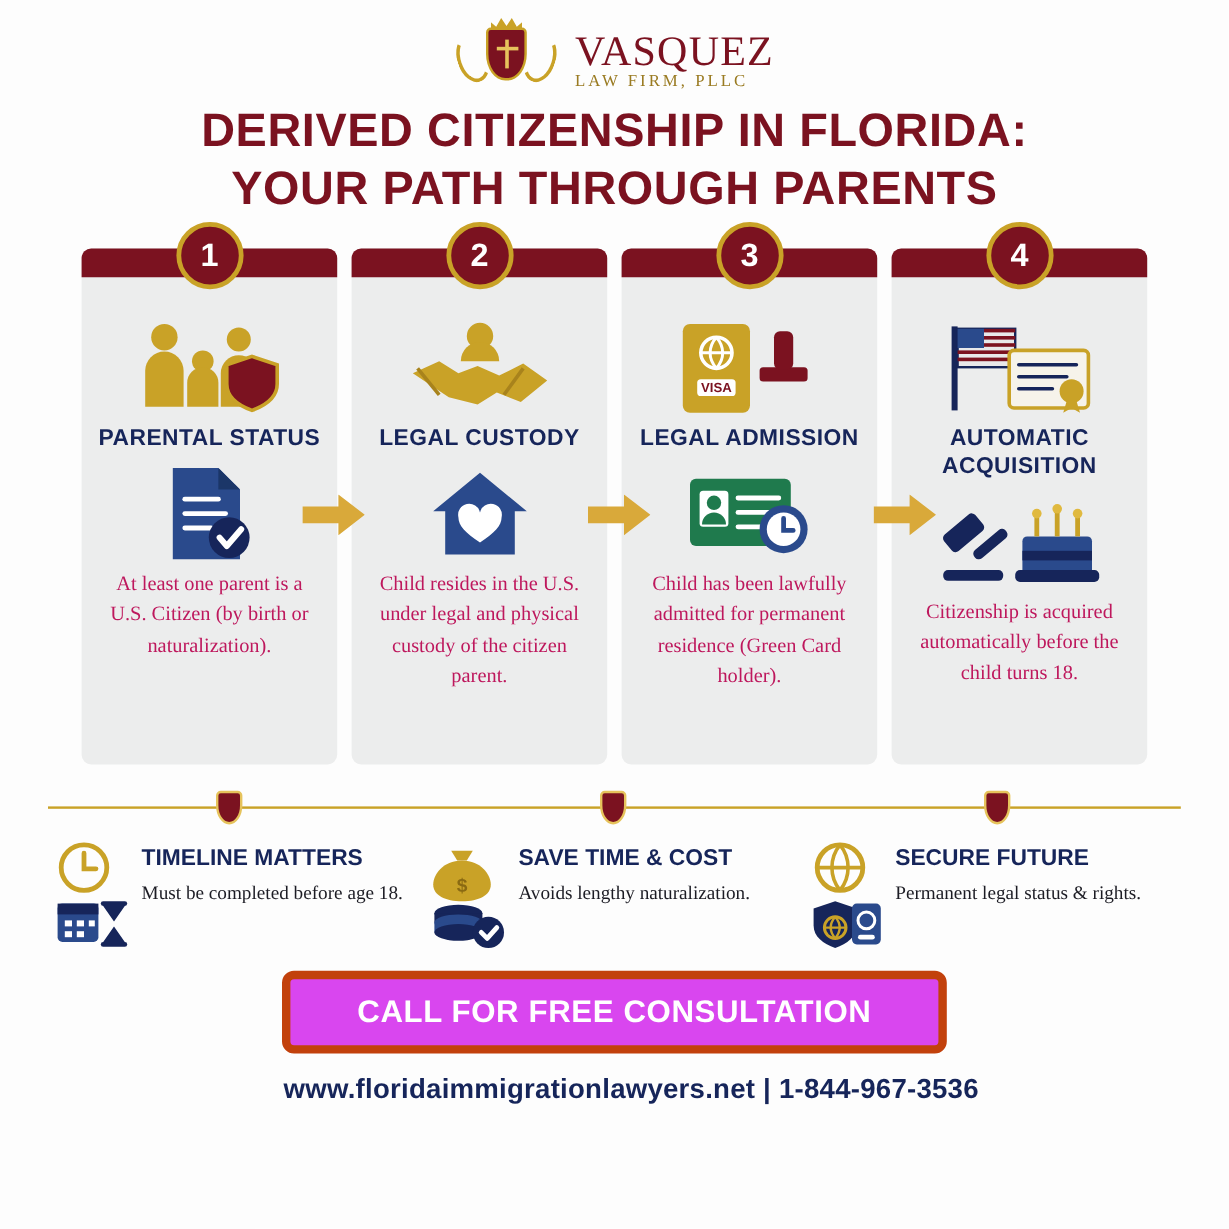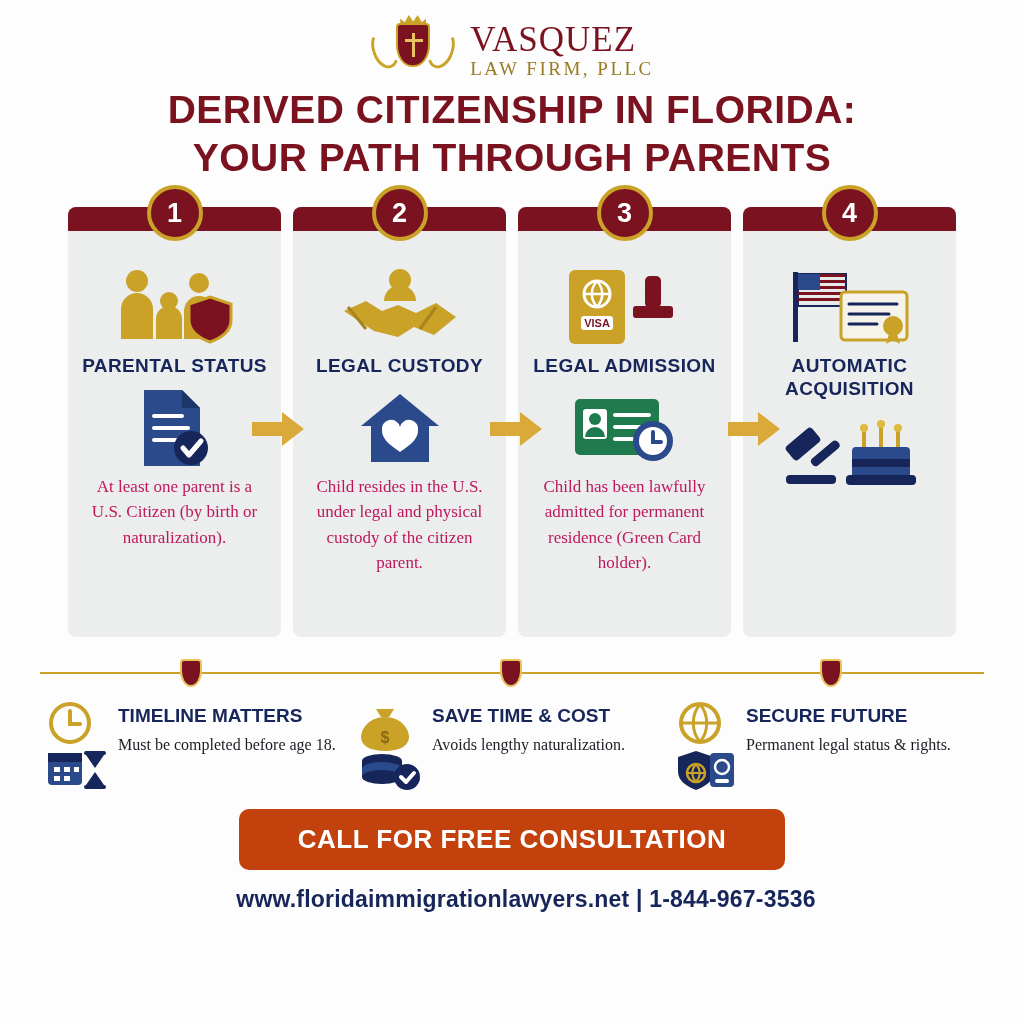--- a/index.html
+++ b/index.html
@@ -64,21 +64,21 @@
   .logo-text { line-height: 1; }
   .logo-name {
     font-family: "Liberation Serif", serif;
     font-size: 35px;
     letter-spacing: 1px;
     color: #7b1220;
     font-weight: 400;
   }
   .logo-sub {
     font-family: "Liberation Serif", serif;
-    font-size: 19px;
+    font-size: 14px;
     letter-spacing: 2.5px;
     color: #9a7b22;
     margin-top: 2px;
   }
 
   
   .title {
     text-align: center;
     color: #7b1220;
     font-weight: bold;
@@ -200,22 +200,22 @@
     margin-top: 6px;
     color: #1c1c24;
     font-size: 16px;
     line-height: 1.35;
     font-family: Liberation Serif, serif;
   }
 
   
   .cta-wrap { display: flex; justify-content: center; margin-top: 16px; }
   .cta {
-    background: #c2410c;
-    border: 3px solid #c2410c;
+    background: #d946ef;
+    border: 7px solid #c2410c;
     border-radius: 10px;
     color: #ffffff;
     font-weight: bold;
     font-size: 26px;
     letter-spacing: 0.5px;
     padding: 12px 56px;
     text-transform: uppercase;
   }
   .footer {
     text-align: center;
@@ -382,20 +382,21 @@
               <rect x="116" y="18" width="4" height="16"></rect>
             </g>
             <g fill="#e0b93f">
               <circle cx="84" cy="15" r="4"></circle>
               <circle cx="101" cy="11" r="4"></circle>
               <circle cx="118" cy="15" r="4"></circle>
             </g>
           </g>
         </svg>
       </div>
+      <div class="step-desc">Citizenship is acquired automatically before the child turns 18.</div>
     </div>
 
     <div class="arrow" style="left:212px">
       <svg width="52" height="34" viewBox="0 0 52 34">
           <path d="M0 10 h30 V0 l22 17-22 17V24H0z" fill="#d9a93a"></path>
         </svg>
     </div>
     <div class="arrow" style="left:450px">
       <svg width="52" height="34" viewBox="0 0 52 34">
           <path d="M0 10 h30 V0 l22 17-22 17V24H0z" fill="#d9a93a"></path>

